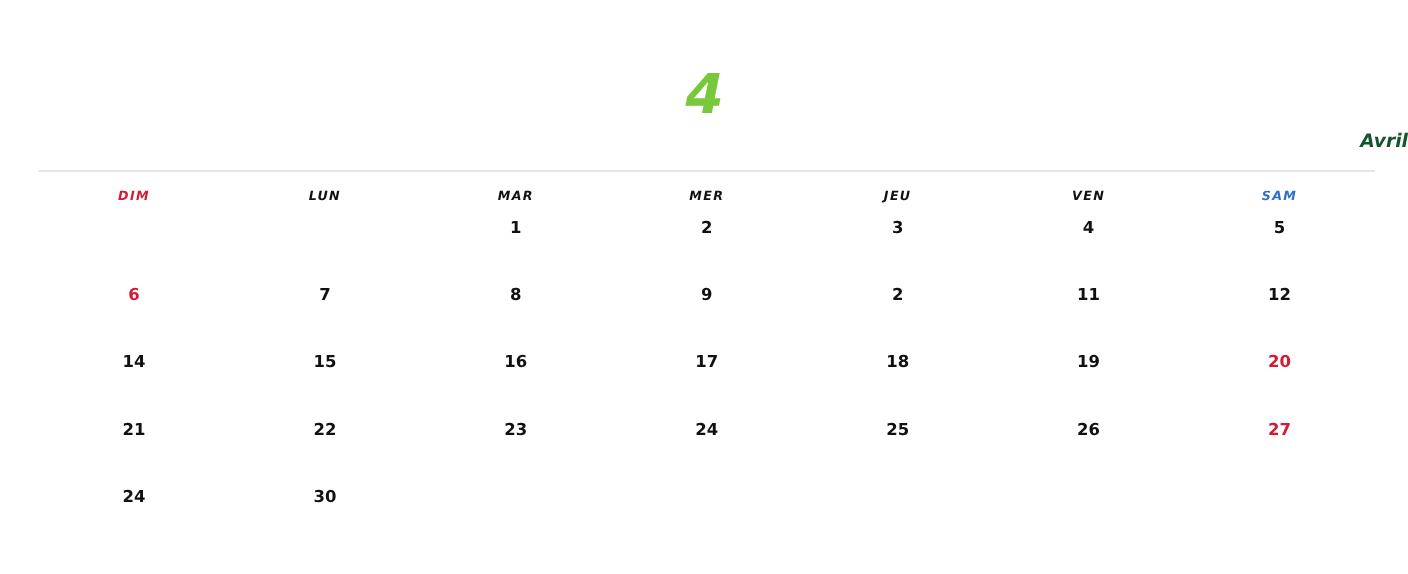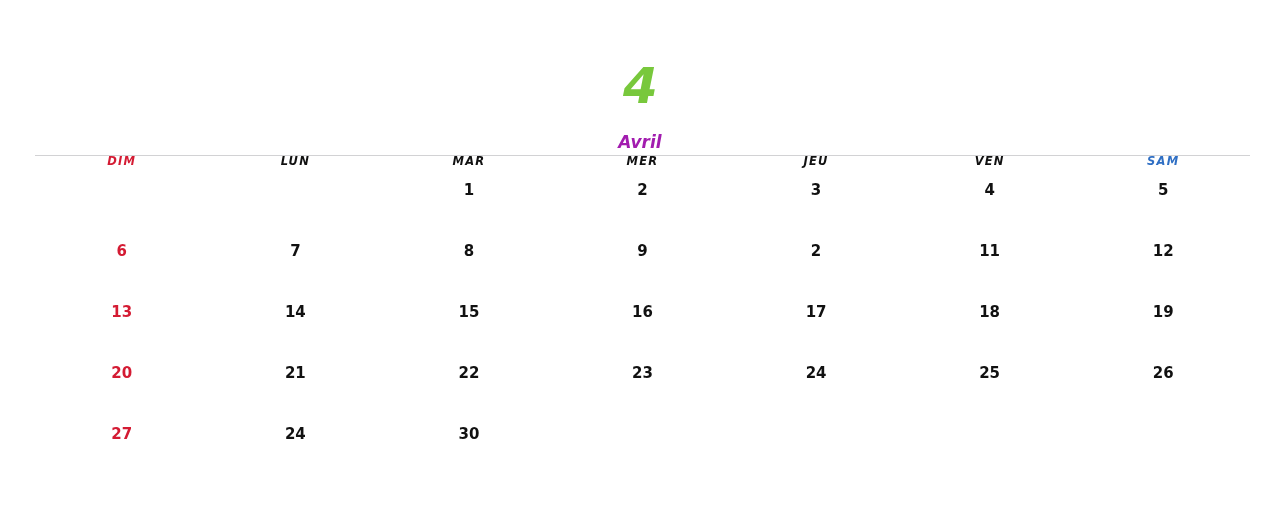--- a/index.html
+++ b/index.html
@@ -40,45 +40,45 @@
     font-weight: 700;
     font-style: italic;
     letter-spacing: -1px;
     color: #78c83c;
     line-height: 48px;
     text-align: center;
   }
 
   .month-name {
     display: block;
-    margin-top: 23px;
+    margin-top: 10px;
     font-family: "DejaVu Sans", sans-serif;
     font-size: 17px;
     font-weight: 700;
     font-style: italic;
-    color: #a21caf;
+    color: #14532d;
     line-height: 18px;
-    text-align: center;
+    text-align: right;
   }
 
   
   .header-rule {
     position: absolute;
     left: 35px;
     top: 155px;
     width: 1215px;
     height: 1px;
     background: #d2d2d4;
   }
 
   
   .cal-grid {
     position: absolute;
     left: 35px;
-    top: 146px;
+    top: 163px;
     width: 1215px;
     display: grid;
     grid-template-columns: repeat(7, 1fr);
   }
 
   .weekday {
     height: 30px;
     display: flex;
     align-items: center;
     justify-content: center;
@@ -136,21 +136,20 @@
       <div class="day-cell">3</div>
       <div class="day-cell">4</div>
       <div class="day-cell">5</div>
       <div class="day-cell sun">6</div>
       <div class="day-cell">7</div>
       <div class="day-cell">8</div>
       <div class="day-cell">9</div>
       <div class="day-cell">2</div>
       <div class="day-cell">11</div>
       <div class="day-cell">12</div>
-      <div class="day-cell sun">13</div>
       <div class="day-cell">14</div>
       <div class="day-cell">15</div>
       <div class="day-cell">16</div>
       <div class="day-cell">17</div>
       <div class="day-cell">18</div>
       <div class="day-cell">19</div>
       <div class="day-cell sun">20</div>
       <div class="day-cell">21</div>
       <div class="day-cell">22</div>
       <div class="day-cell">23</div>

